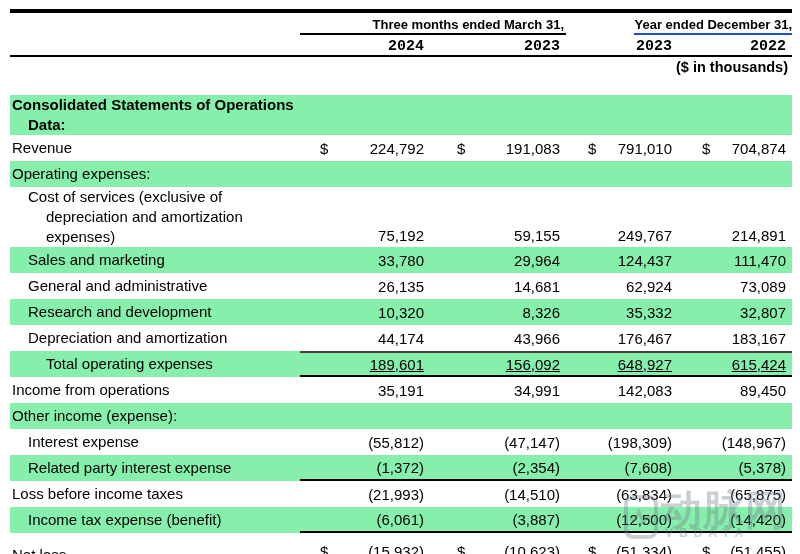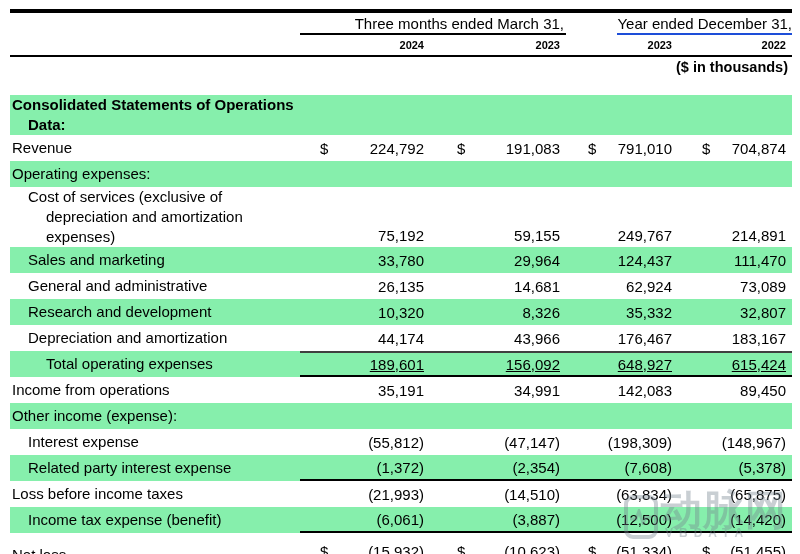--- a/index.html
+++ b/index.html
@@ -2,27 +2,27 @@
 <html><head>
 <meta charset="utf-8">
 <style>
   * { box-sizing: border-box; margin: 0; padding: 0; }
   body { margin: 0; background: #ffffff; font-family: "Liberation Sans", sans-serif; color: #000; }
   .page { position: relative; width: 800px; height: 554px; background: #fff; overflow: hidden; }
   .tbl { position: absolute; left: 10px; top: 9px; width: 782px; }
 
   .top-rule { height: 4px; background: #000; }
 
-  .hdr1 { display: flex; height: 22px; align-items: flex-end; font-weight: normal; font-size: 15px; justify-content: space-between; }
+  .hdr1 { display: flex; height: 22px; align-items: flex-end; font-weight: bold; font-size: 13px; justify-content: space-between; }
   .hdr1 .spacer { width: 290px; }
   .grp1 { width: 266px; text-align: right; border-bottom: 2px solid #000; padding-bottom: 1px; padding-right: 2px; }
   .grp2 { width: 226px; text-align: right; }
   .grp2-inner { display: inline-block; border-bottom: 2px solid #1d4ed8; padding-bottom: 1px; }
 
-  .hdr2 { display: flex; height: 20px; align-items: center; font-weight: bold; font-size: 11px; }
+  .hdr2 { display: flex; height: 20px; align-items: flex-end; font-weight: bold; font-size: 15px; font-family: Liberation Mono, monospace; }
   .hdr2 .spacer { width: 290px; }
   .yr { text-align: right; padding-right: 6px; }
   .yr.y1 { width: 130px; } .yr.y2 { width: 136px; } .yr.y3 { width: 112px; } .yr.y4 { width: 114px; }
 
   .full-rule { height: 2px; background: #000; }
   .note-row { height: 38px; line-height: 21px; text-align: right; font-weight: bold; font-size: 14.5px; padding-right: 4px; }
 
   .row { display: flex; min-height: 26px; font-size: 15px; }
   .row.blue { background: #86efac; }
   .row.bold .label { font-weight: bold; }

